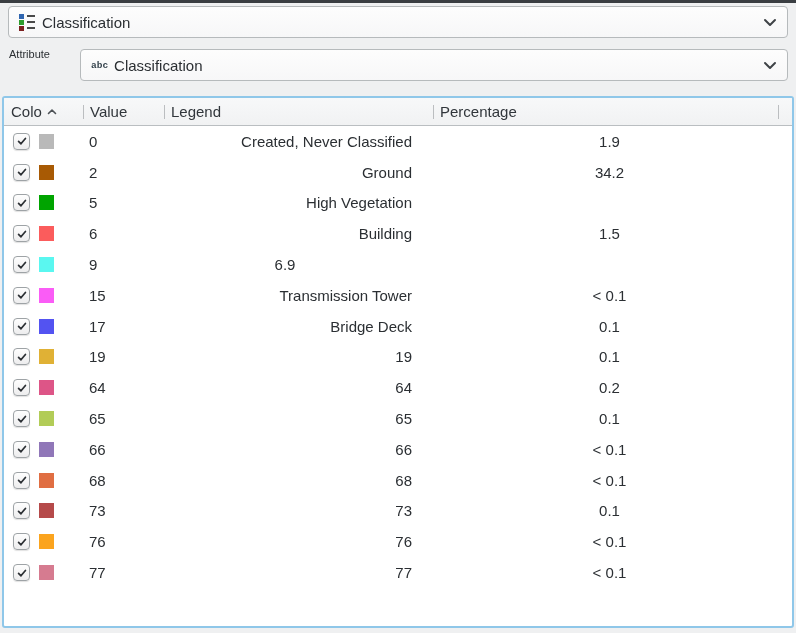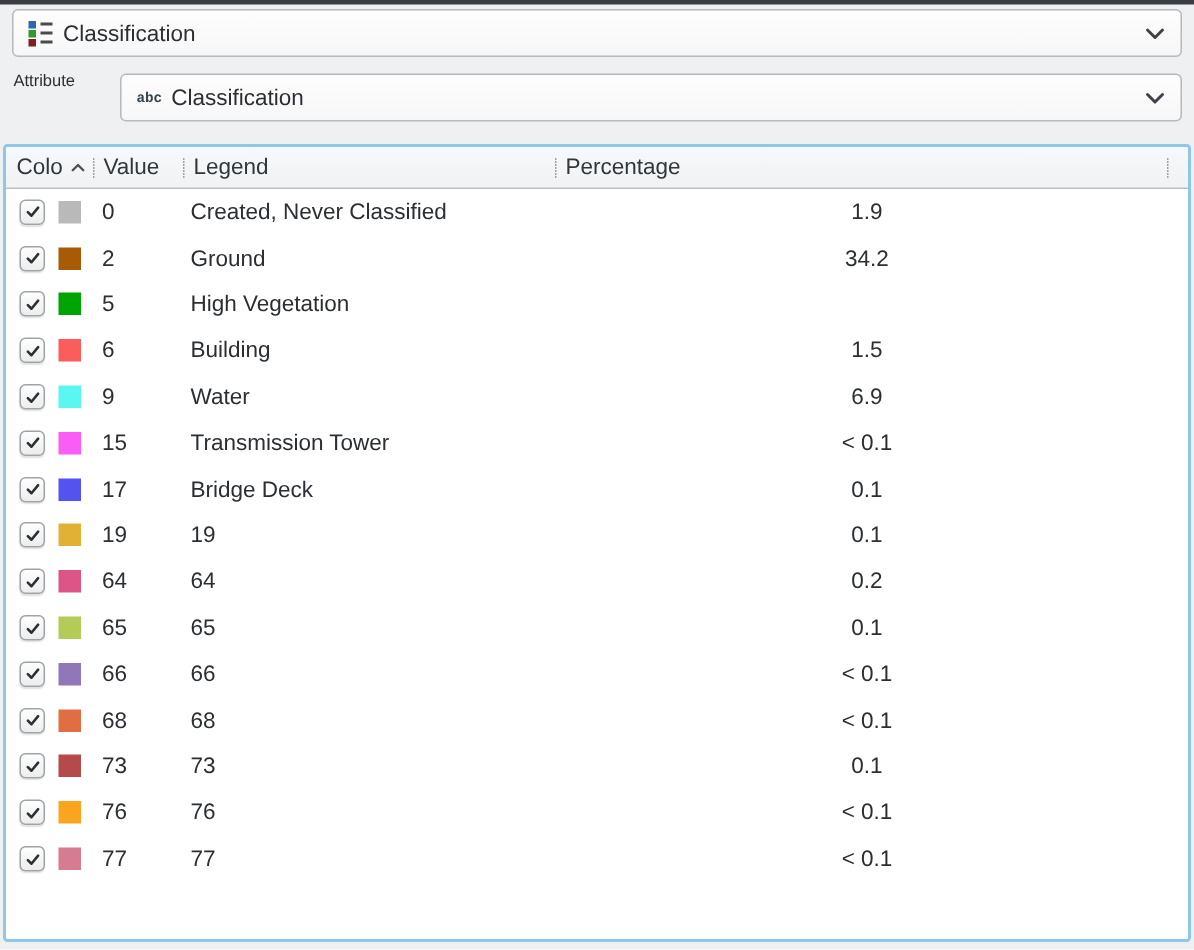--- a/index.html
+++ b/index.html
@@ -54,20 +54,21 @@
   .class-table {
     position: absolute; left: 2px; right: 2px; top: 96px; bottom: 5px;
     background: #ffffff;
     border: 2px solid #8fc7e9;
     border-radius: 3px;
     overflow: hidden;
   }
   .grid-cols {
     display: grid;
     grid-template-columns: 58px 60px 248px 1fr;
+    gap: 21px;
   }
   .thead {
     height: 28px;
     background: linear-gradient(#f7f8f9, #f1f2f3);
     border-bottom: 1px solid #babec1;
     align-items: stretch;
   }
   .hcell {
     display: flex; align-items: center;
     font-size: 15px; color: #31363b;
@@ -102,21 +103,21 @@
     background: linear-gradient(#fefefe, #ededee);
     box-shadow: 0 1px 1px rgba(0,0,0,0.12);
     display: flex; align-items: center; justify-content: center;
     flex: 0 0 auto;
   }
   .checkbox svg { width: 12px; height: 12px; }
   .swatch {
     width: 15px; height: 15px; margin-left: 9px; flex: 0 0 auto;
   }
   .cell-value { padding-left: 6px; }
-  .cell-legend { padding-left: 5px; white-space: nowrap; overflow: hidden; }
+  .cell-legend { padding-left: 5px; white-space: nowrap; overflow: hidden; text-align: right; }
   .cell-pct { text-align: center; padding-right: 6px; }
 </style>
 </head>
 <body>
 
 <div class="top-strip"></div>
 
 <div class="combo combo-renderer">
   <span class="cls-icon">
     <span class="r" style="top:0px">
@@ -226,21 +227,20 @@
   <div class="trow grid-cols">
     <div class="cell-color">
       <span class="checkbox">
         <svg viewBox="0 0 14 14">
           <path d="M3 7.5 L5.8 10.3 L11 4" fill="none" stroke="#2c3034" stroke-width="2" stroke-linecap="round" stroke-linejoin="round"></path>
         </svg>
       </span>
       <span class="swatch" style="background: rgb(90, 247, 240);"></span>
     </div>
     <div class="cell-value">9</div>
-    <div class="cell-legend">Water</div>
     <div class="cell-pct">6.9</div>
   </div>
 
   <div class="trow grid-cols">
     <div class="cell-color">
       <span class="checkbox">
         <svg viewBox="0 0 14 14">
           <path d="M3 7.5 L5.8 10.3 L11 4" fill="none" stroke="#2c3034" stroke-width="2" stroke-linecap="round" stroke-linejoin="round"></path>
         </svg>
       </span>

